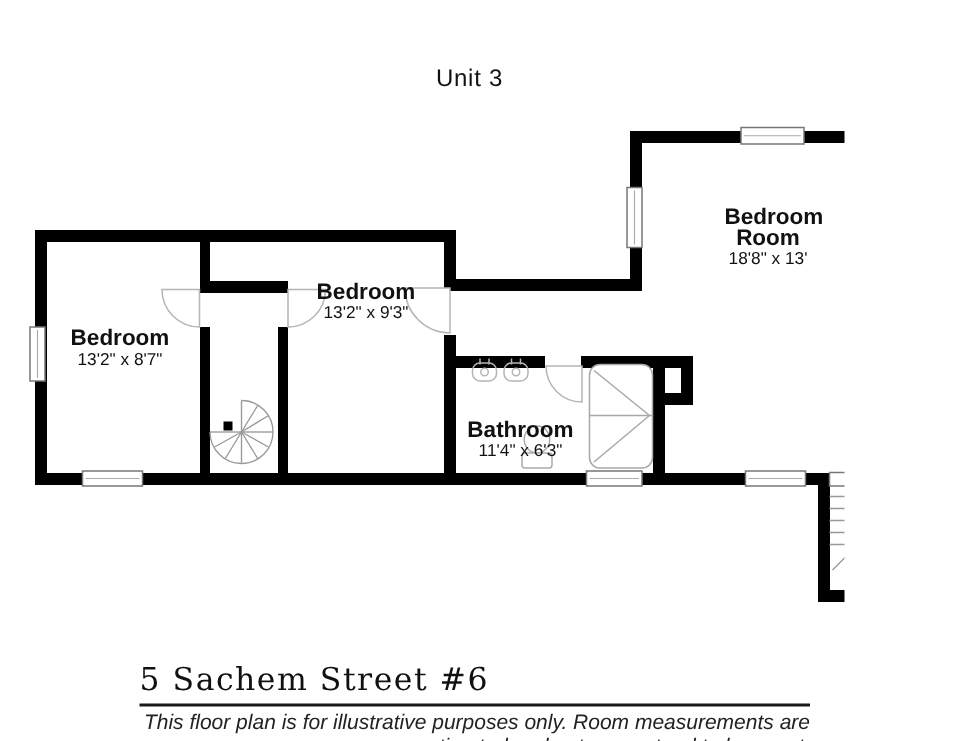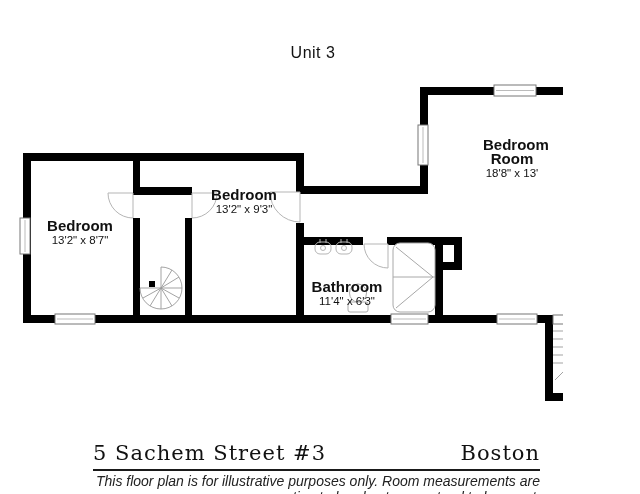--- a/index.html
+++ b/index.html
@@ -146,19 +146,18 @@
     <div class="room-dims">11'4" x 6'3"</div>
   </div>
 
   <div class="room-label" style="left:457px;top:138px;width:110px">
     <div class="room-name two-line">Bedroom Room</div>
     <div class="room-dims">18'8" x 13'</div>
   </div>
 
   <div class="footer">
     <div class="footer-row">
-      <span>5 Sachem Street #3</span>
-      <span>Boston</span>
+      <span>5 Sachem Street #6</span>
     </div>
     <div class="disclaimer">This floor plan is for illustrative purposes only. Room measurements are estimated and not guaranteed to be exact.</div>
   </div>
 
 </div>
 
 </body></html>

